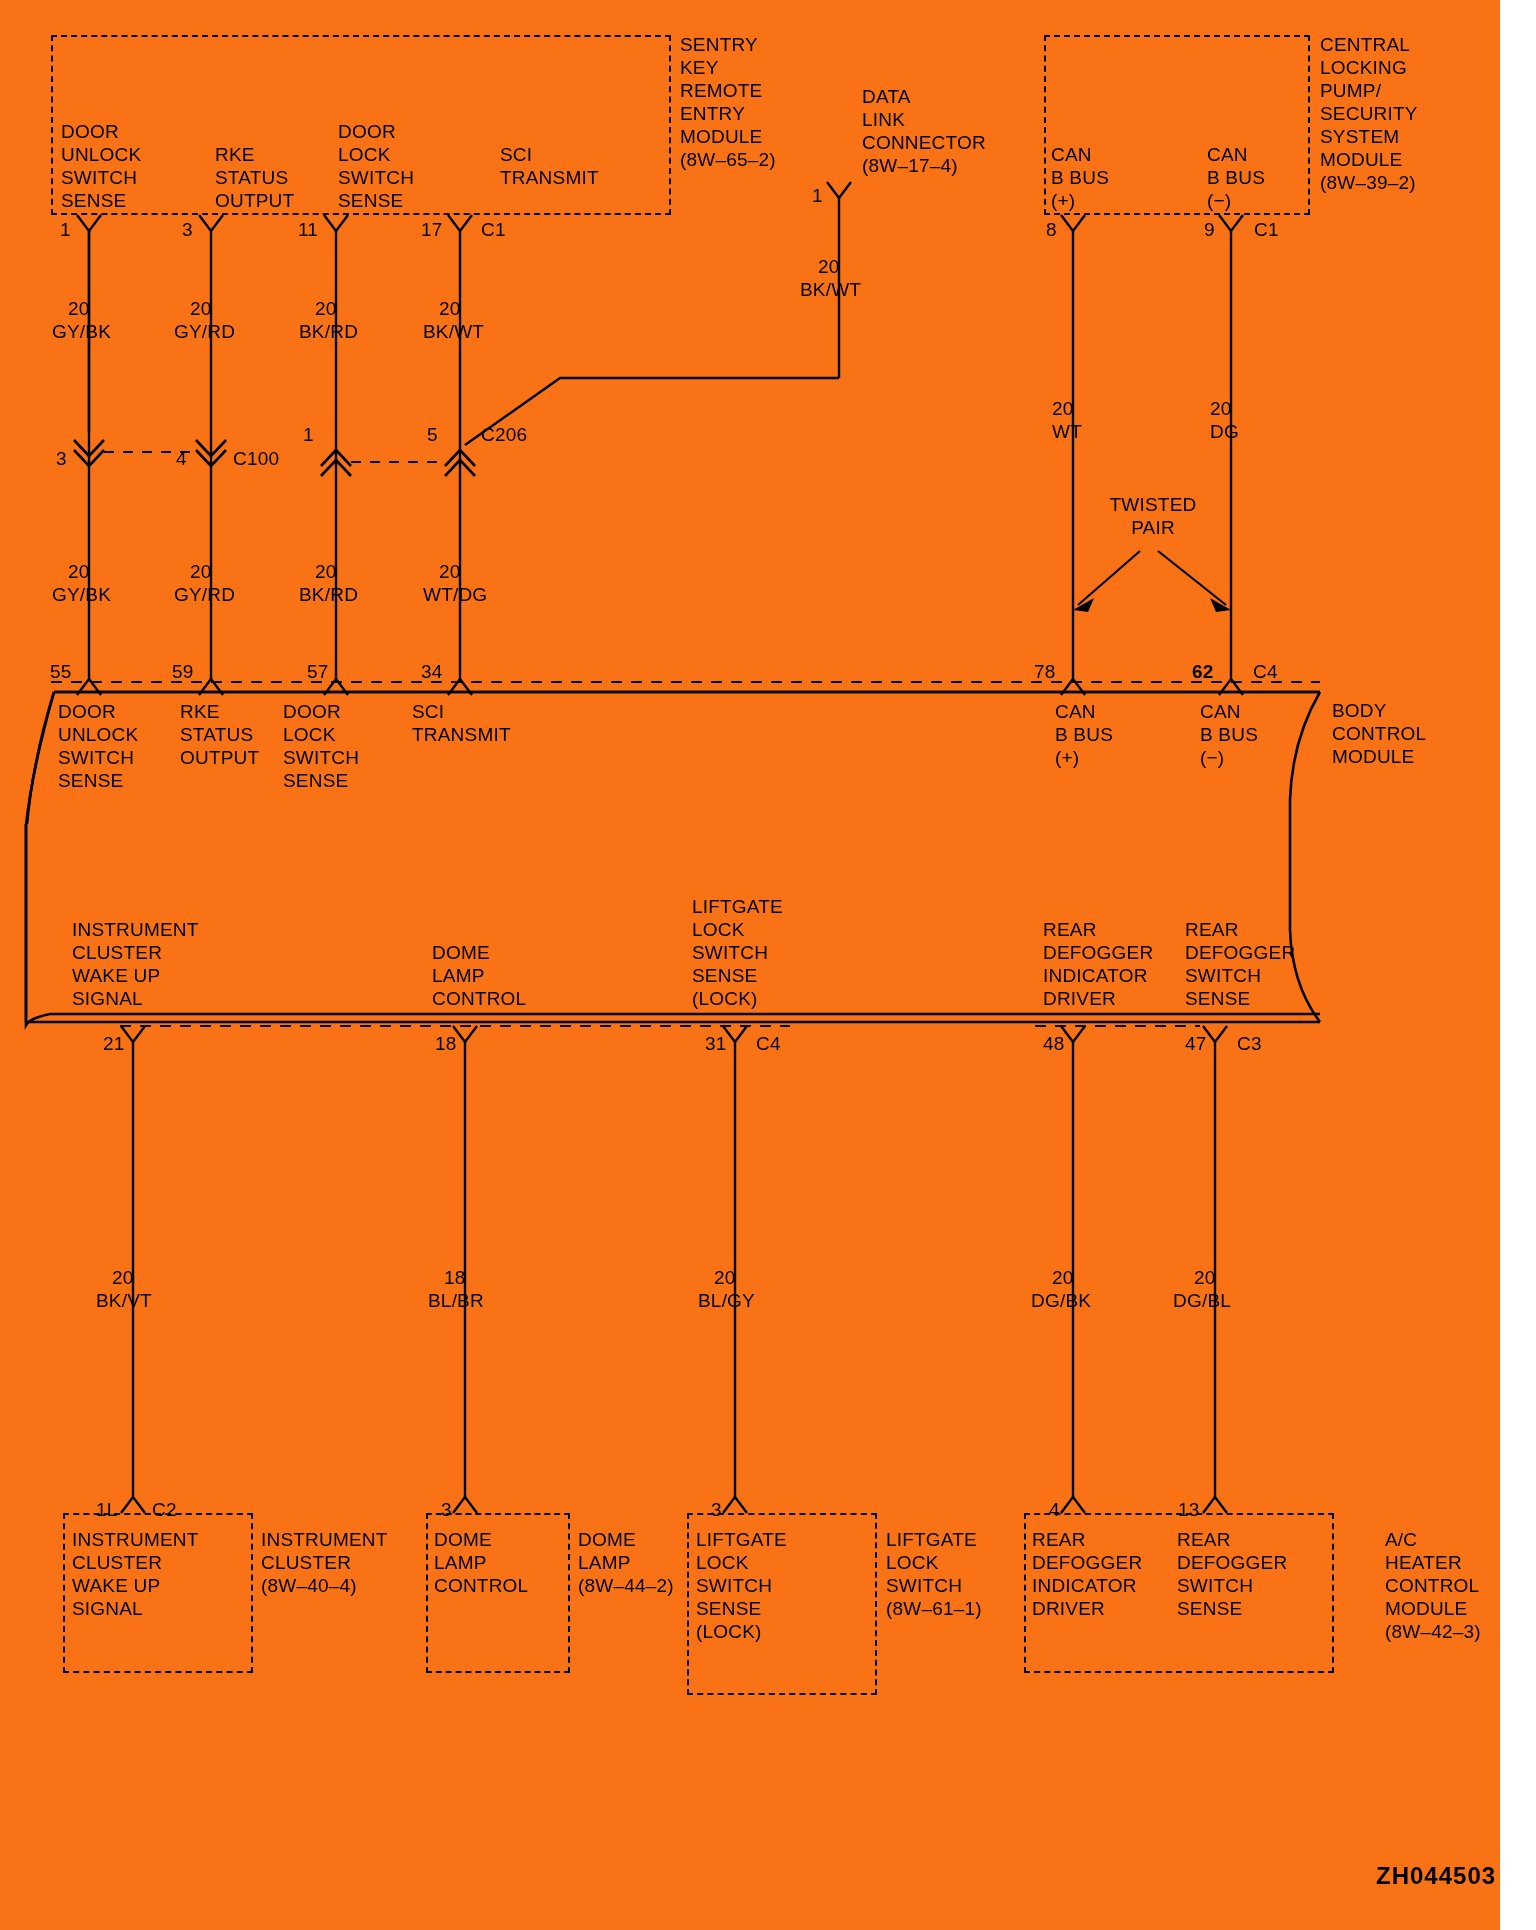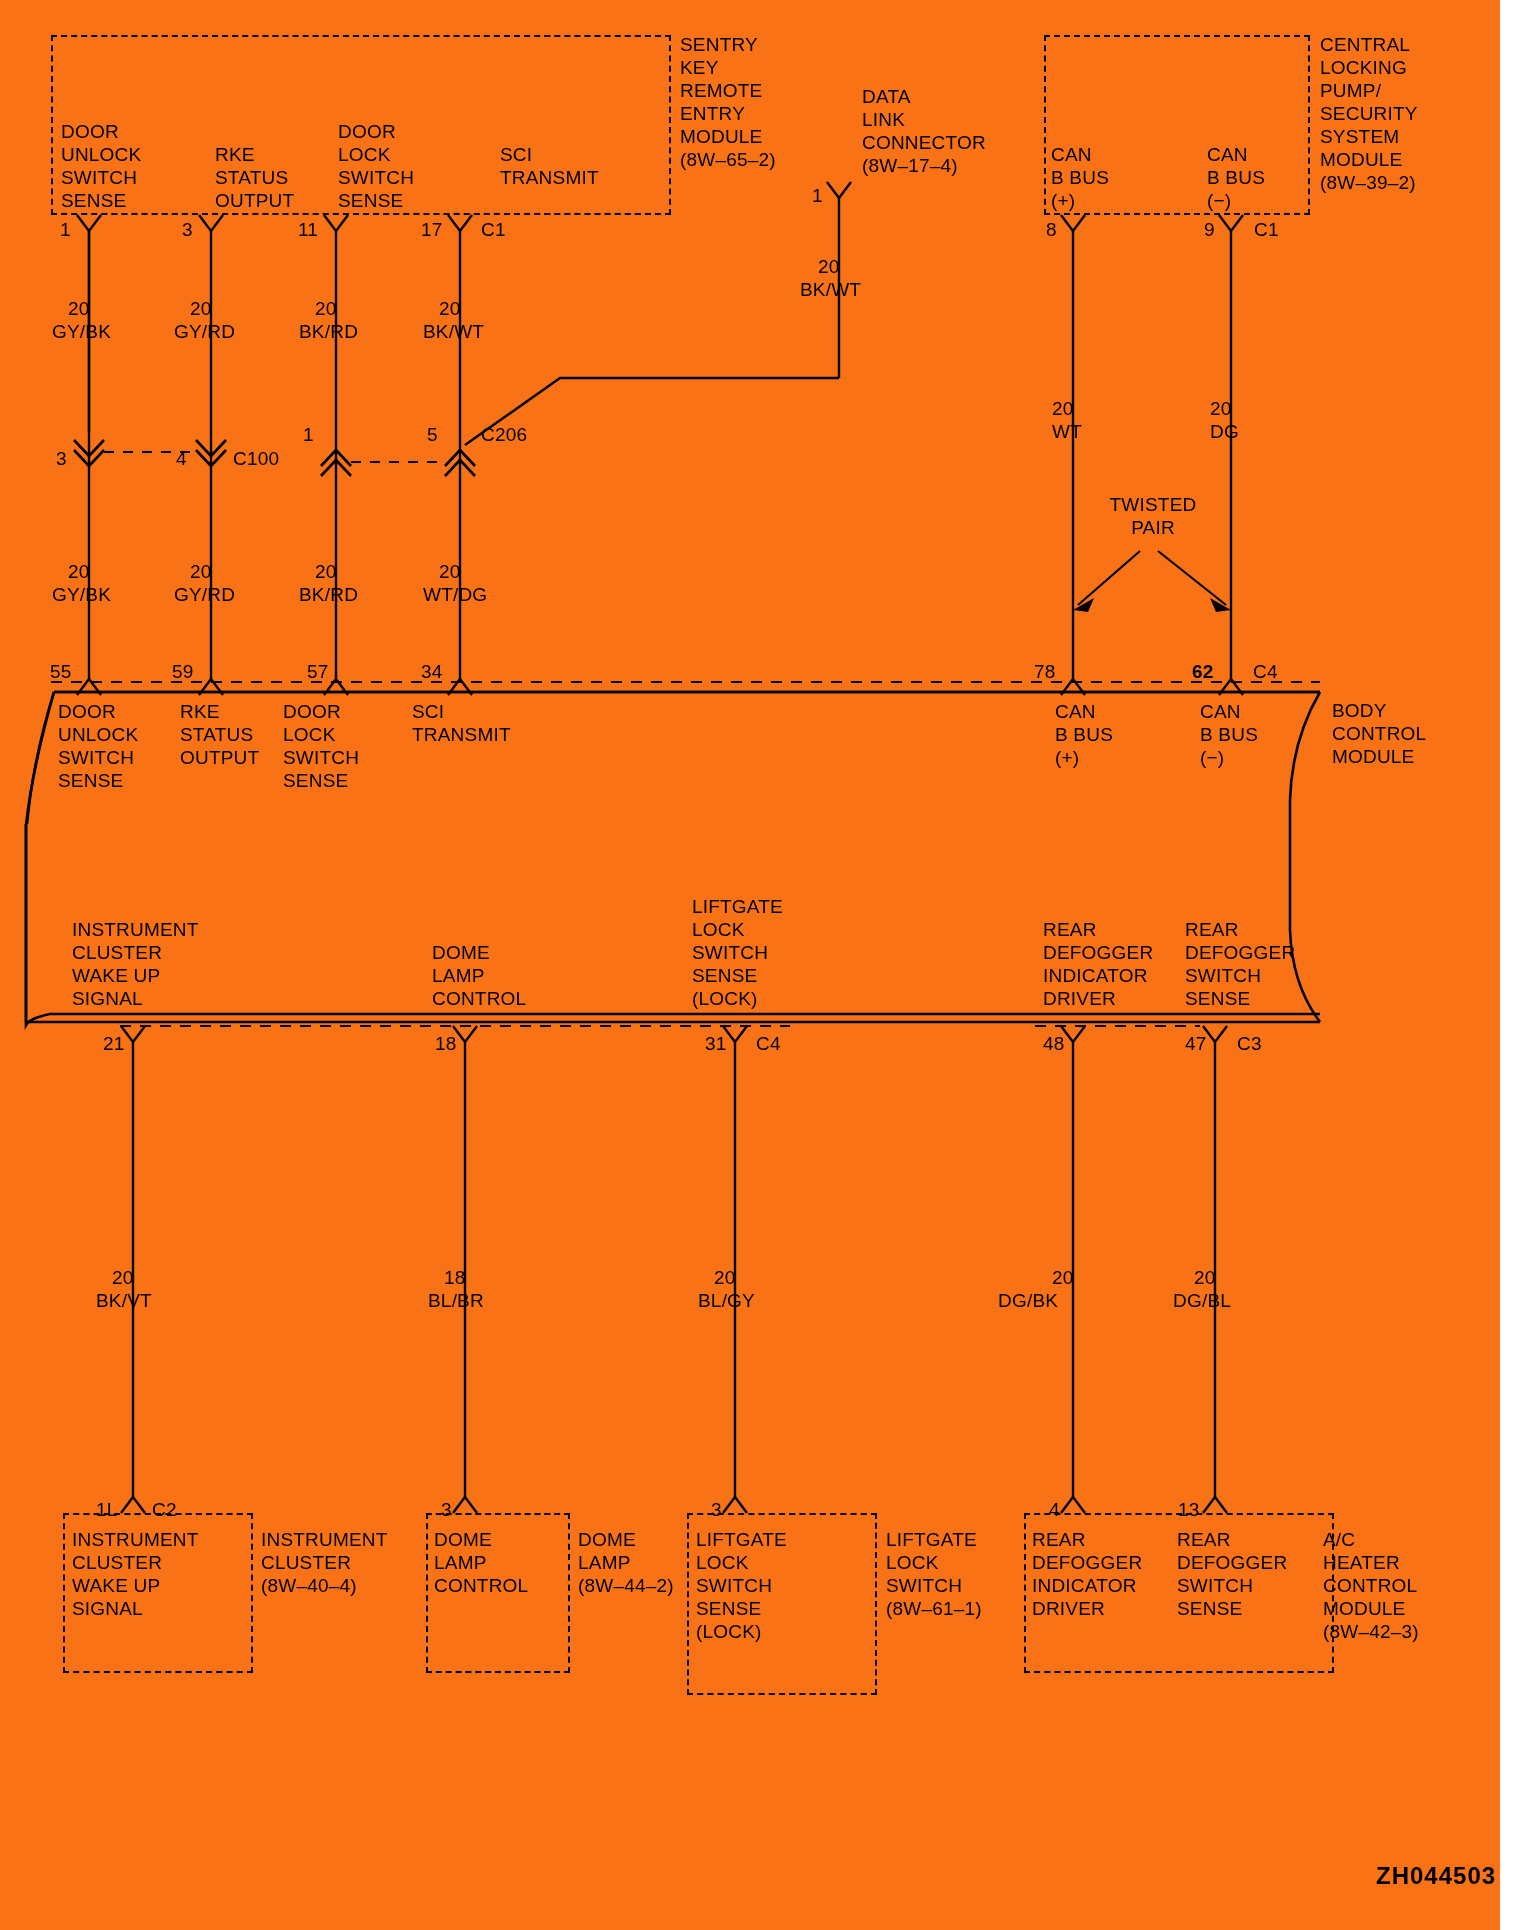--- a/index.html
+++ b/index.html
@@ -267,21 +267,21 @@
   <div class="txt" style="left:112px;top:1266px;">20</div>
   <div class="txt" style="left:96px;top:1289px;">BK/VT</div>
 
   <div class="txt" style="left:444px;top:1266px;">18</div>
   <div class="txt" style="left:428px;top:1289px;">BL/BR</div>
 
   <div class="txt" style="left:714px;top:1266px;">20</div>
   <div class="txt" style="left:698px;top:1289px;">BL/GY</div>
 
   <div class="txt" style="left:1052px;top:1266px;">20</div>
-  <div class="txt" style="left:998px;top:1289px;">DG/BK</div>
+  <div class="txt" style="left:1031px;top:1289px;">DG/BK</div>
 
   <div class="txt" style="left:1194px;top:1266px;">20</div>
   <div class="txt" style="left:1173px;top:1289px;">DG/BL</div>
 
   <div class="txt" style="left:96px;top:1498px;">1L</div>
   <div class="txt" style="left:152px;top:1498px;">C2</div>
 
   <div class="txt" style="left:441px;top:1498px;">3</div>
   <div class="txt" style="left:711px;top:1498px;">3</div>
   <div class="txt" style="left:1049px;top:1498px;">4</div>
@@ -317,21 +317,21 @@
 
   <div class="dash" style="left:1024px;top:1513px;width:310px;height:160px;"></div>
   <div class="txt" style="left:1032px;top:1528px;">REAR
 DEFOGGER
 INDICATOR
 DRIVER</div>
   <div class="txt" style="left:1177px;top:1528px;">REAR
 DEFOGGER
 SWITCH
 SENSE</div>
-  <div class="txt" style="left:1323px;top:1528px;">A/C
+  <div class="txt" style="left:1385px;top:1528px;">A/C
 HEATER
 CONTROL
 MODULE
 (8W–42–3)</div>
 
   <div class="code" style="left:1376px;top:1862px;">ZH044503</div>
 
 </div>
 
 </body></html>

